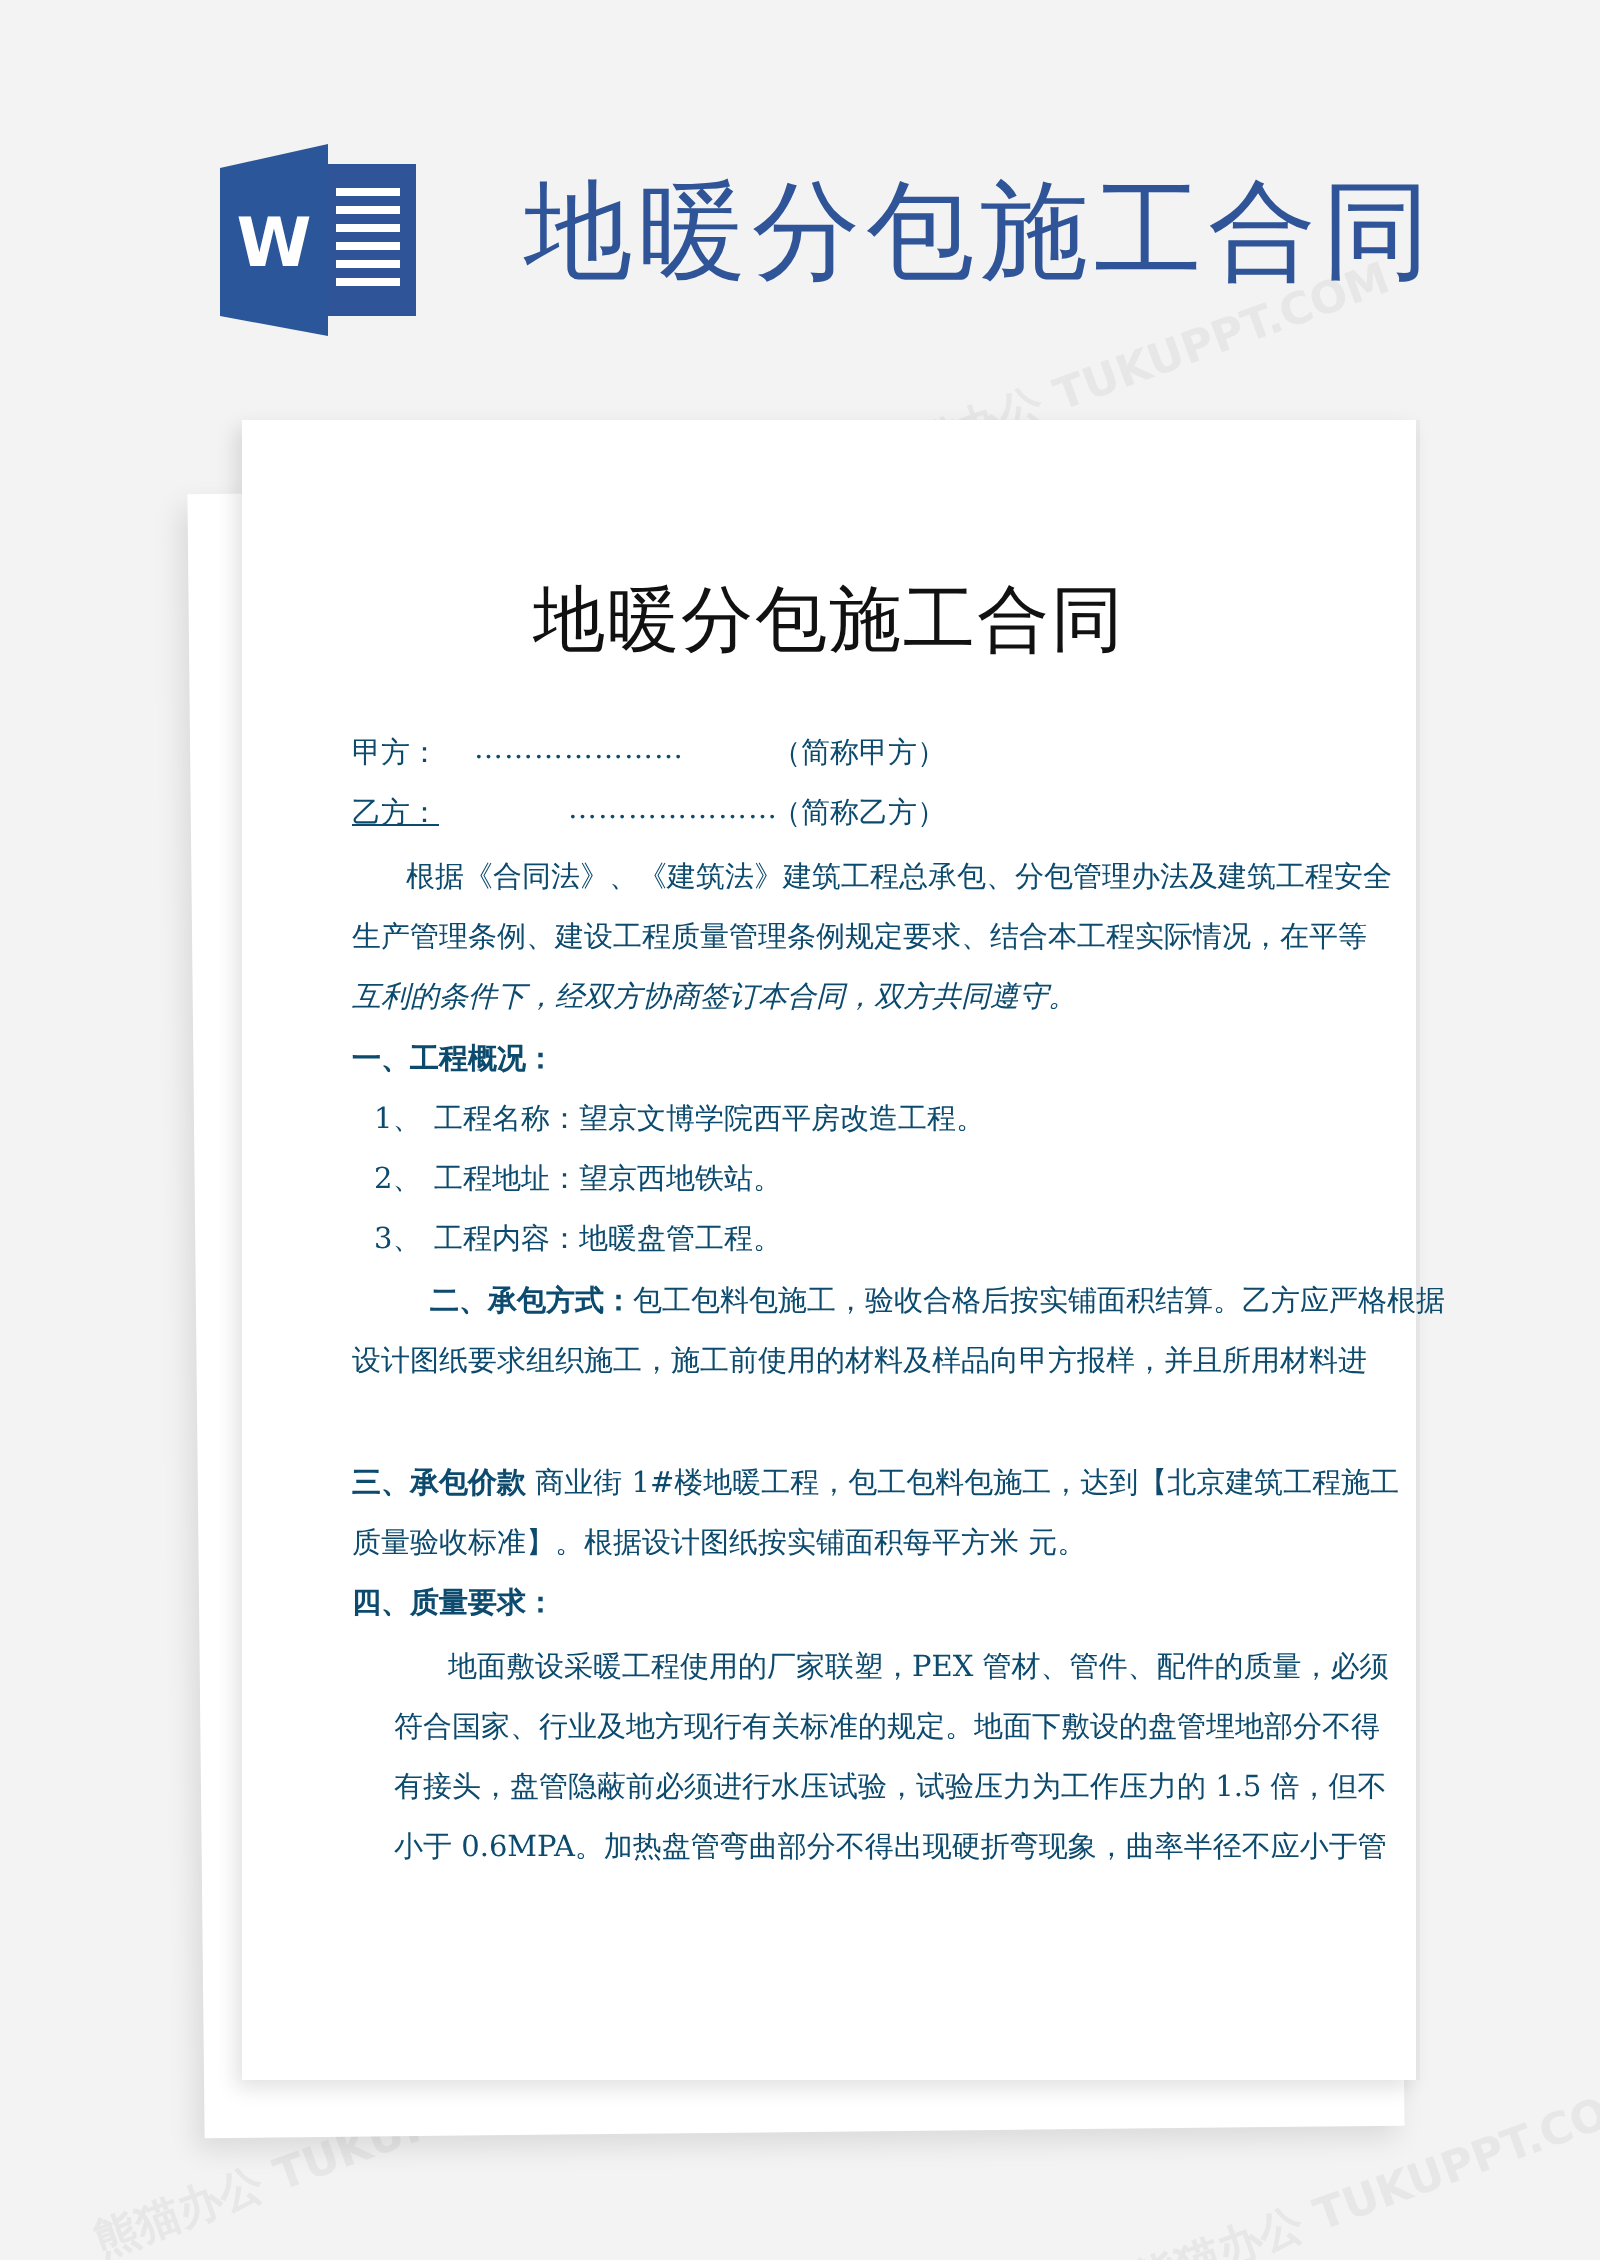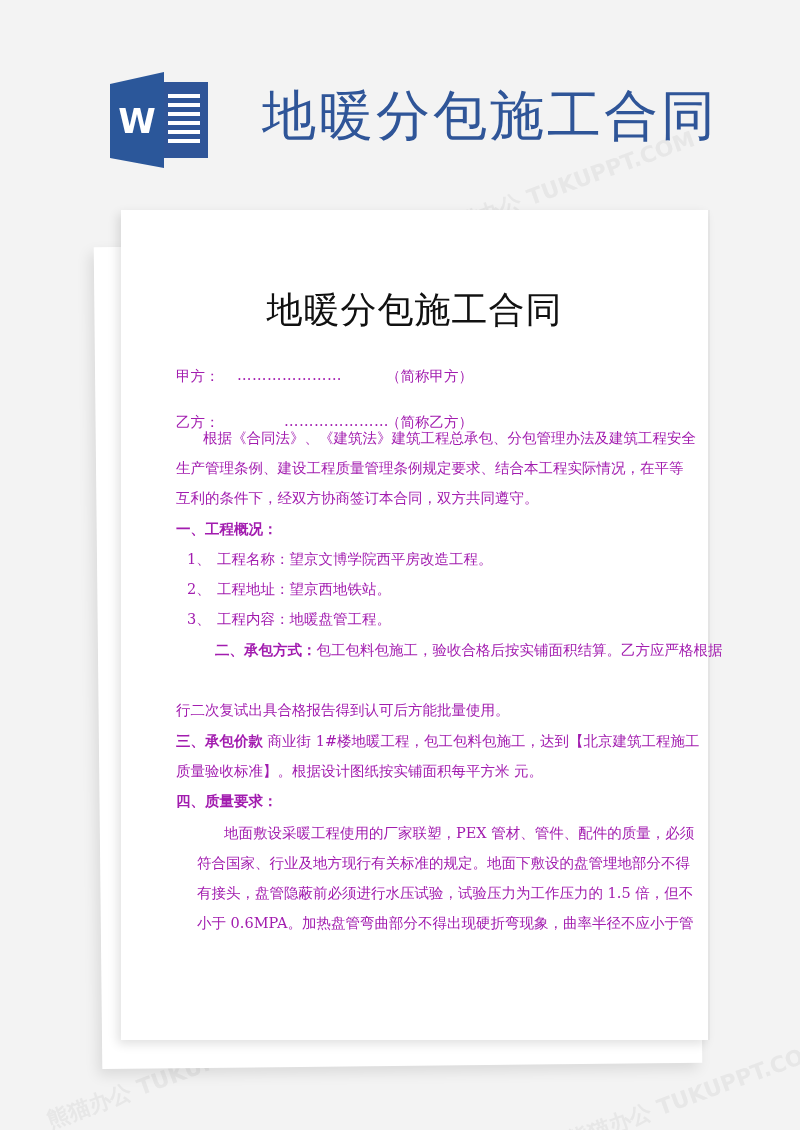--- a/index.html
+++ b/index.html
@@ -25,21 +25,21 @@
   .page {
     position:absolute; left:121px; top:210px; width:587px; height:830px;
     background:#ffffff;
     box-shadow: -3px 4px 10px rgba(0,0,0,0.12), 2px 0 0 #ebebeb;
   }
   .doc-title {
     position:absolute; left:0; width:100%; top:76px; text-align:center;
     font-size:36px; color:#111; letter-spacing:1px;
   }
   .line {
-    position:absolute; left:55px; font-size:14.5px; color:#a21caf; white-space:nowrap;
+    position:absolute; left:55px; font-size:14.5px; color:#0c4a6e; white-space:nowrap;
   }
   .b { font-weight:bold; }
   .dots { letter-spacing:0.5px; }
   .watermark {
     position:absolute; font-family:"DejaVu Sans", sans-serif; font-weight:bold;
     color:rgba(180,180,180,0.18); font-size:22px; transform:rotate(-20deg);
     white-space:nowrap; pointer-events:none;
   }
 </style>
 </head>
@@ -69,48 +69,48 @@
 <div class="back-sheet"></div>
 
 <div class="page">
   <div class="doc-title">地暖分包施工合同</div>
 
   <div class="line" style="top:157px;">
     <span>甲方：</span>
     <span class="dots" style="position:absolute;left:61px;">…………………</span>
     <span style="position:absolute;left:210px;">（简称甲方）</span>
   </div>
-  <div class="line" style="top:203px;">
+  <div class="line" style="top:187px;text-decoration:underline;">
     <span>乙方：</span>
     <span class="dots" style="position:absolute;left:108px;">…………………</span>
     <span style="position:absolute;left:210px;">（简称乙方）</span>
   </div>
 
   <div class="line" style="top:249px;">生产管理条例、建设工程质量管理条例规定要求、结合本工程实际情况，在平等</div>
   <div class="line" style="top:219px;left:82px;">根据《合同法》、《建筑法》建筑工程总承包、分包管理办法及建筑工程安全</div>
-  <div class="line" style="top:279px;">互利的条件下，经双方协商签订本合同，双方共同遵守。</div>
+  <div class="line" style="top:279px;font-style:italic;">互利的条件下，经双方协商签订本合同，双方共同遵守。</div>
 
   <div class="line b" style="top:310px;">一、工程概况：</div>
   <div class="line" style="top:340px;left:66px;">
     <span>1、</span>
     <span style="position:absolute;left:30px;">工程名称：望京文博学院西平房改造工程。</span>
   </div>
   <div class="line" style="top:370px;left:66px;">
     <span>2、</span>
     <span style="position:absolute;left:30px;">工程地址：望京西地铁站。</span>
   </div>
   <div class="line" style="top:400px;left:66px;">
     <span>3、</span>
     <span style="position:absolute;left:30px;">工程内容：地暖盘管工程。</span>
   </div>
 
   <div class="line" style="top:431px;margin-left:39px;">
     <span class="b">二、承包方式：</span><span>包工包料包施工，验收合格后按实铺面积结算。乙方应严格根据</span>
   </div>
-  <div class="line" style="top:491px;">行二次复试出具合格报告得到认可后方能批量使用。</div>
+  <div class="line" style="top:461px;">设计图纸要求组织施工，施工前使用的材料及样品向甲方报样，并且所用材料进</div>
 
   <div class="line" style="top:522px;">
     <span class="b">三、承包价款</span><span> 商业街 1#楼地暖工程，包工包料包施工，达到【北京建筑工程施工</span>
   </div>
   <div class="line" style="top:552px;text-align:right;">质量验收标准】。根据设计图纸按实铺面积每平方米    元。</div>
 
   <div class="line b" style="top:582px;">四、质量要求：</div>
   <div class="line" style="top:644px;left:76px;">符合国家、行业及地方现行有关标准的规定。地面下敷设的盘管埋地部分不得</div>
   <div class="line" style="top:614px;left:103px;">地面敷设采暖工程使用的厂家联塑，PEX 管材、管件、配件的质量，必须</div>
   <div class="line" style="top:674px;left:76px;">有接头，盘管隐蔽前必须进行水压试验，试验压力为工作压力的 1.5 倍，但不</div>

